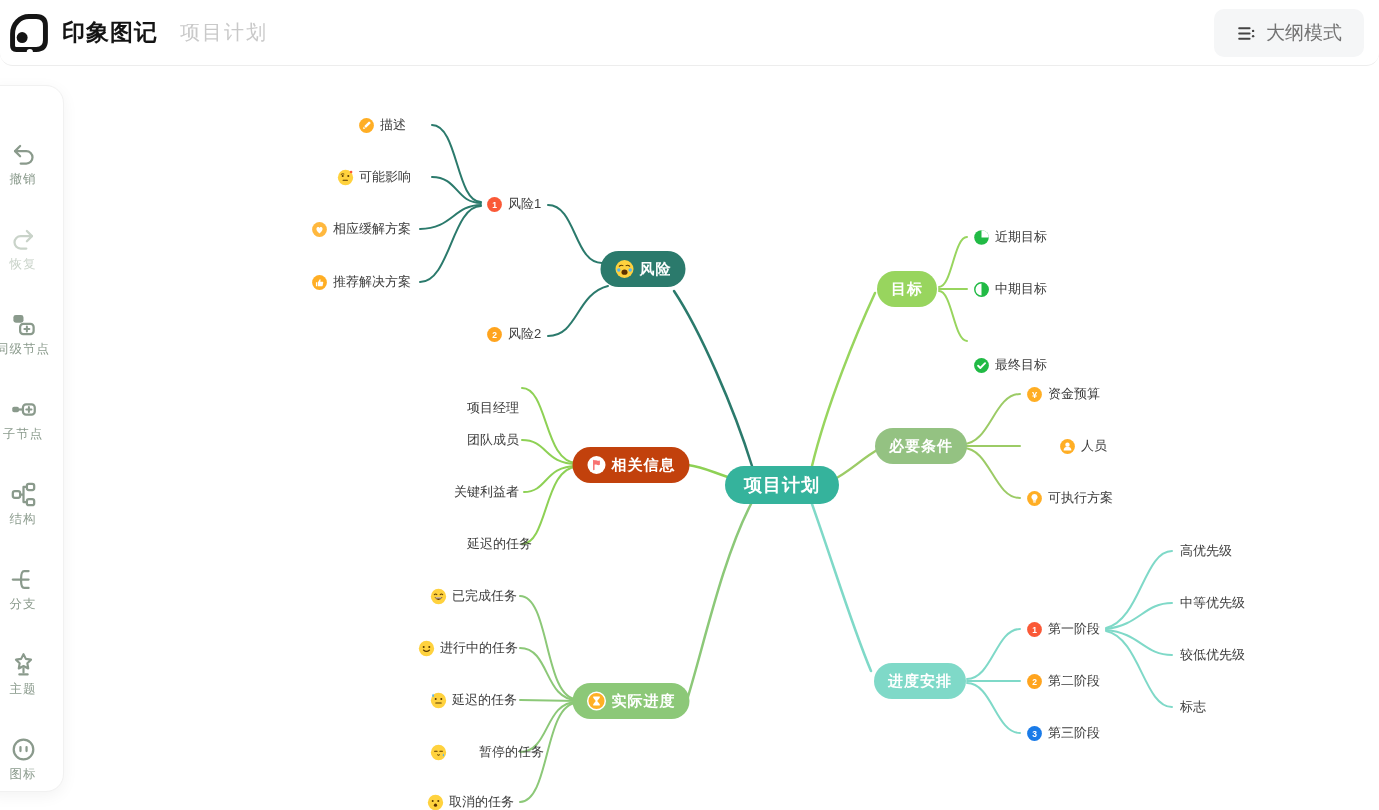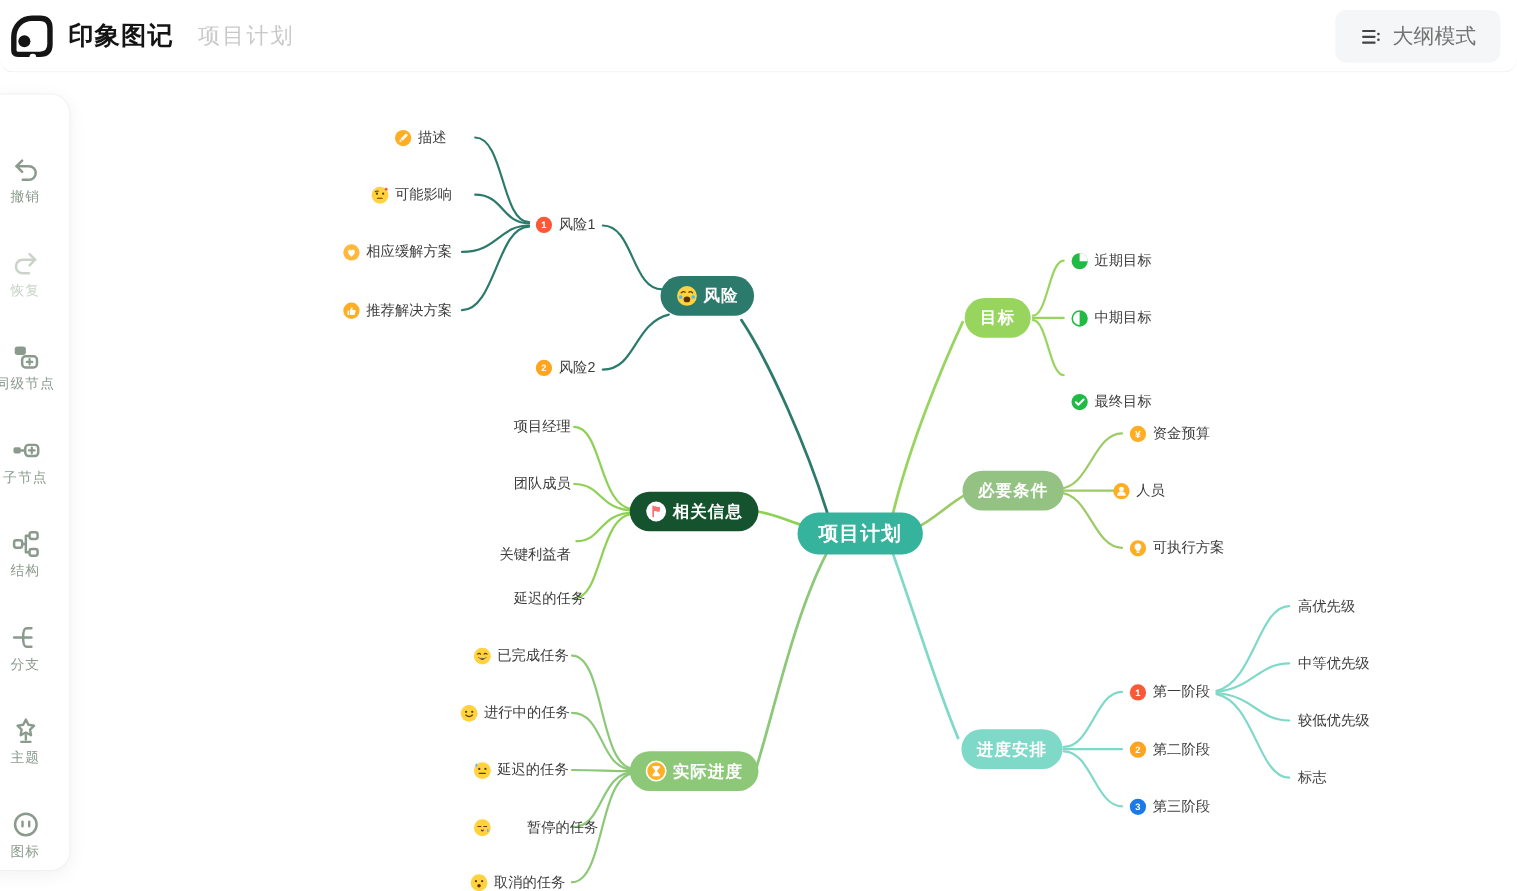--- a/index.html
+++ b/index.html
@@ -264,37 +264,37 @@
     </div>
     <div class="map-node kind-item" style="left: 311px; top: 282px;">
       <span class="n-icon">
         <svg viewBox="0 0 20 20">
           <circle cx="10" cy="10" r="8.7" fill="#ffae24"></circle>
           <path d="M5.8 9.6 h1.6 v4.9 H5.8 z M8.2 14.5 V9.8 l1.9 -3.3 c0.3 -0.6 1.3 -0.3 1.2 0.4 l-0.3 2.3 h2.5 c0.6 0 1 0.5 0.9 1.1 l-0.7 3.4 c-0.1 0.5 -0.5 0.8 -1 0.8 z" fill="#fff"></path>
         </svg>
       </span>
       <span>推荐解决方案</span>
     </div>
-    <div class="map-node kind-pill" style="left: 631px; top: 465px; background: #14532d;">
+    <div class="map-node kind-pill" style="left: 631px; top: 465px; background: #c2410c;">
       <span class="n-icon">
         <svg viewBox="0 0 20 20">
           <circle cx="10" cy="10" r="9" fill="#fff"></circle>
           <path d="M7.3 5.4 v9.2" stroke="#f87272" stroke-width="1.5" stroke-linecap="round"></path>
           <path d="M7.3 5.7 c2.5 -1.7 3.6 1.2 6.1 -0.3 v4.3 c-2.5 1.5 -3.6 -1.4 -6.1 0.3 z" fill="#f87272"></path>
         </svg>
       </span>
       <span>相关信息</span>
     </div>
-    <div class="map-node kind-item" style="left: 467px; top: 388px;">
+    <div class="map-node kind-item" style="left: 467px; top: 408px;">
       <span>项目经理</span>
     </div>
     <div class="map-node kind-item" style="left: 467px; top: 440px;">
       <span>团队成员</span>
     </div>
-    <div class="map-node kind-item" style="left: 454px; top: 504px; justify-content: center;">
+    <div class="map-node kind-item" style="left: 454px; top: 492px; justify-content: center;">
       <span>关键利益者</span>
     </div>
     <div class="map-node kind-item" style="left: 467px; top: 544px;">
       <span>延迟的任务</span>
     </div>
     <div class="map-node kind-pill" style="left: 631px; top: 701px; background: rgb(140, 200, 120);">
       <span class="n-icon">
         <svg viewBox="0 0 20 20">
           <circle cx="10" cy="10" r="8.8" fill="#ffb025" stroke="#fff" stroke-width="1.5"></circle>
           <path d="M6.7 5.4 h6.6 v1.3 l-2.6 3.3 2.6 3.3 v1.3 H6.7 v-1.3 l2.6 -3.3 -2.6 -3.3 z" fill="#fff"></path>
@@ -393,21 +393,21 @@
     </div>
     <div class="map-node kind-item" style="left: 1026px; top: 394px;">
       <span class="n-icon">
         <svg viewBox="0 0 20 20">
           <circle cx="10" cy="10" r="8.7" fill="#ffae24"></circle>
           <text x="10" y="14" font-size="11" font-weight="bold" fill="#fff" text-anchor="middle" font-family="Liberation Sans,sans-serif">¥</text>
         </svg>
       </span>
       <span>资金预算</span>
     </div>
-    <div class="map-node kind-item" style="left: 1011px; top: 446px;">
+    <div class="map-node kind-item" style="left: 1059px; top: 446px;">
       <span class="n-icon">
         <svg viewBox="0 0 20 20">
           <circle cx="10" cy="10" r="8.7" fill="#ffae24"></circle>
           <circle cx="10" cy="7.8" r="2.6" fill="#fff"></circle>
           <path d="M5.4 14.8 a4.6 4.6 0 0 1 9.2 0 z" fill="#fff"></path>
         </svg>
       </span>
       <span>人员</span>
     </div>
     <div class="map-node kind-item" style="left: 1026px; top: 498px;">

